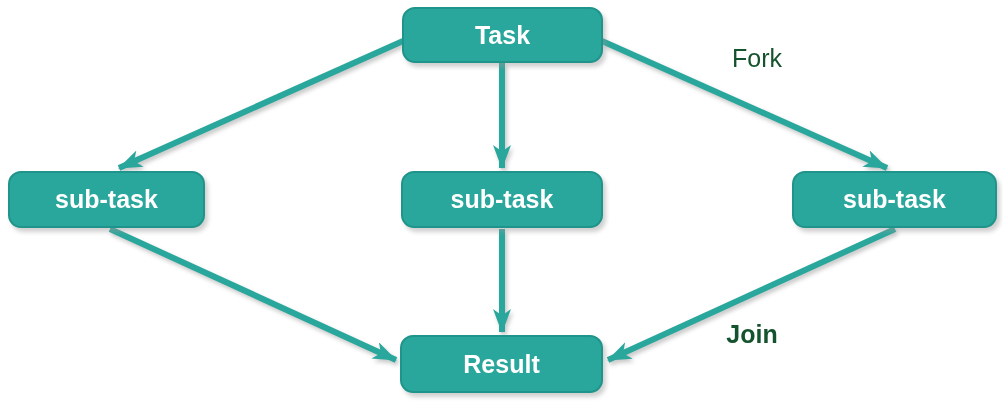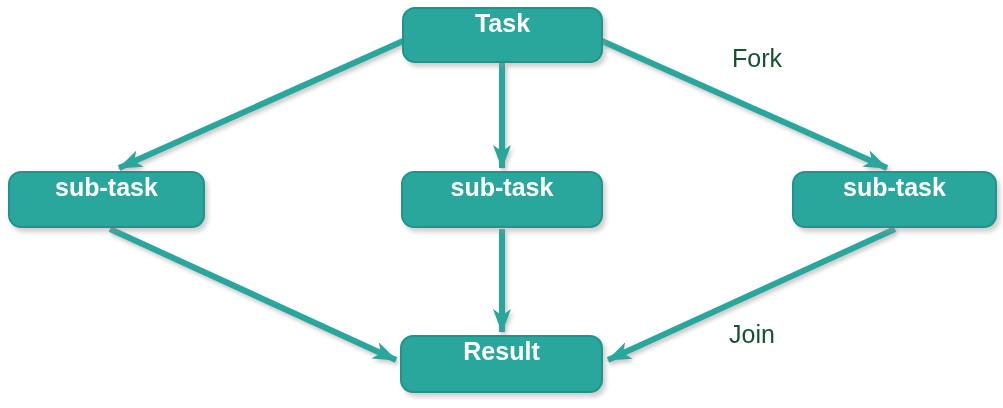--- a/index.html
+++ b/index.html
@@ -28,39 +28,39 @@
   .node {
     position: absolute;
     box-sizing: border-box;
     background: #2aa79c;
     border: 2px solid #1e948a;
     border-radius: 13px;
     color: #ffffff;
     font-size: 25px;
     font-weight: bold;
     display: flex;
-    align-items: flex-start;
+    align-items: center;
     justify-content: center;
     box-shadow: 3px 4px 4px rgba(150,150,150,0.45);
   }
   .node-task   { left: 402px; top: 7px;   width: 201px; height: 56px; }
   .node-sub-l  { left: 8px;   top: 171px; width: 197px; height: 57px; }
   .node-sub-m  { left: 401px; top: 171px; width: 202px; height: 57px; }
   .node-sub-r  { left: 792px; top: 171px; width: 205px; height: 57px; }
   .node-result { left: 400px; top: 335px; width: 203px; height: 58px; }
   .edge-label {
     position: absolute;
     color: #14532d;
     font-size: 25px;
     font-weight: normal;
     transform: translate(-50%, -50%);
     white-space: nowrap;
   }
   .label-fork { left: 757px; top: 58px; }
-  .label-join { left: 752px; top: 334px; }
+  .label-join { left: 752px; top: 334px; font-weight: bold; }
 </style>
 </head>
 <body>
 
 <div class="canvas">
 
   <svg class="edges-layer" width="1003" height="408" viewBox="0 0 1003 408" xmlns="http://www.w3.org/2000/svg">
     <defs>
       <marker id="arrowhead" markerUnits="userSpaceOnUse" markerWidth="26" markerHeight="20" refX="23" refY="9" orient="auto">
         <path d="M0,0 L24,9 L0,18 L6.5,9 Z" fill="#2aa79c"></path>

